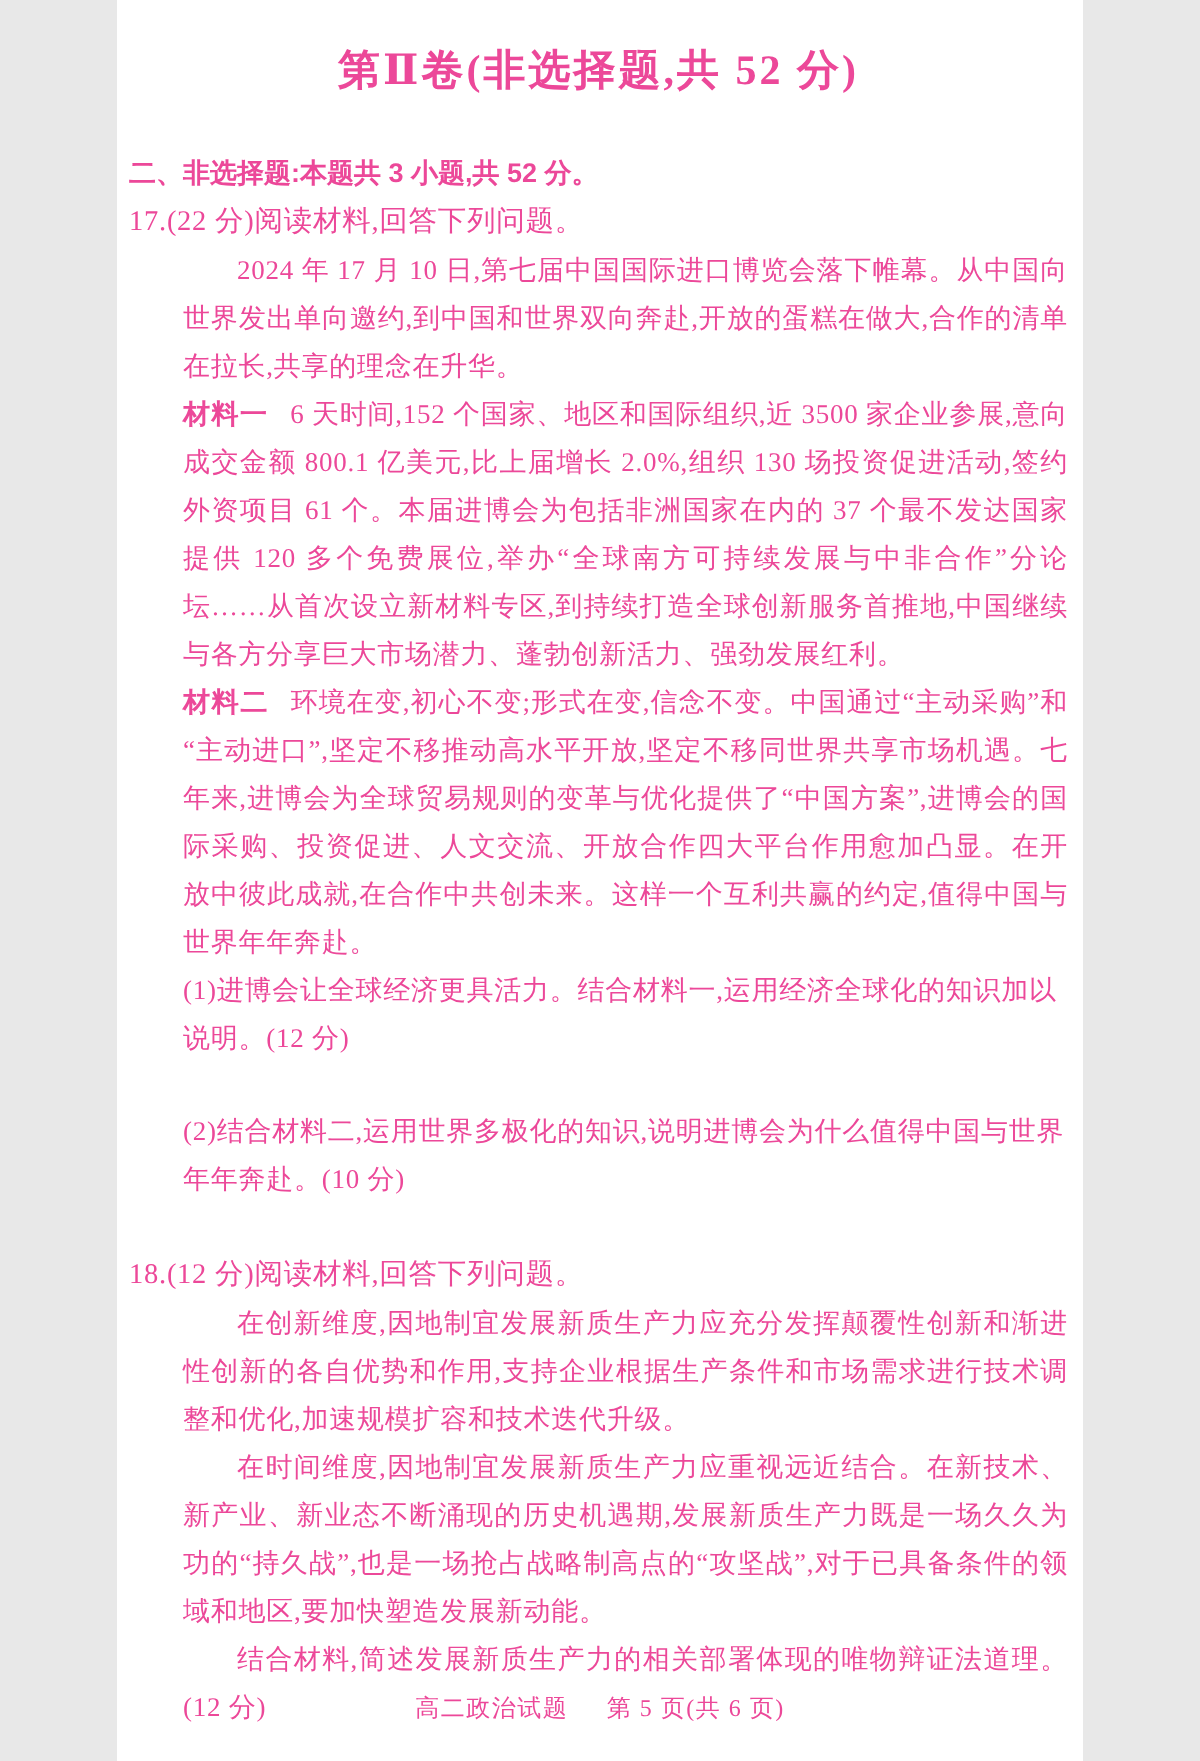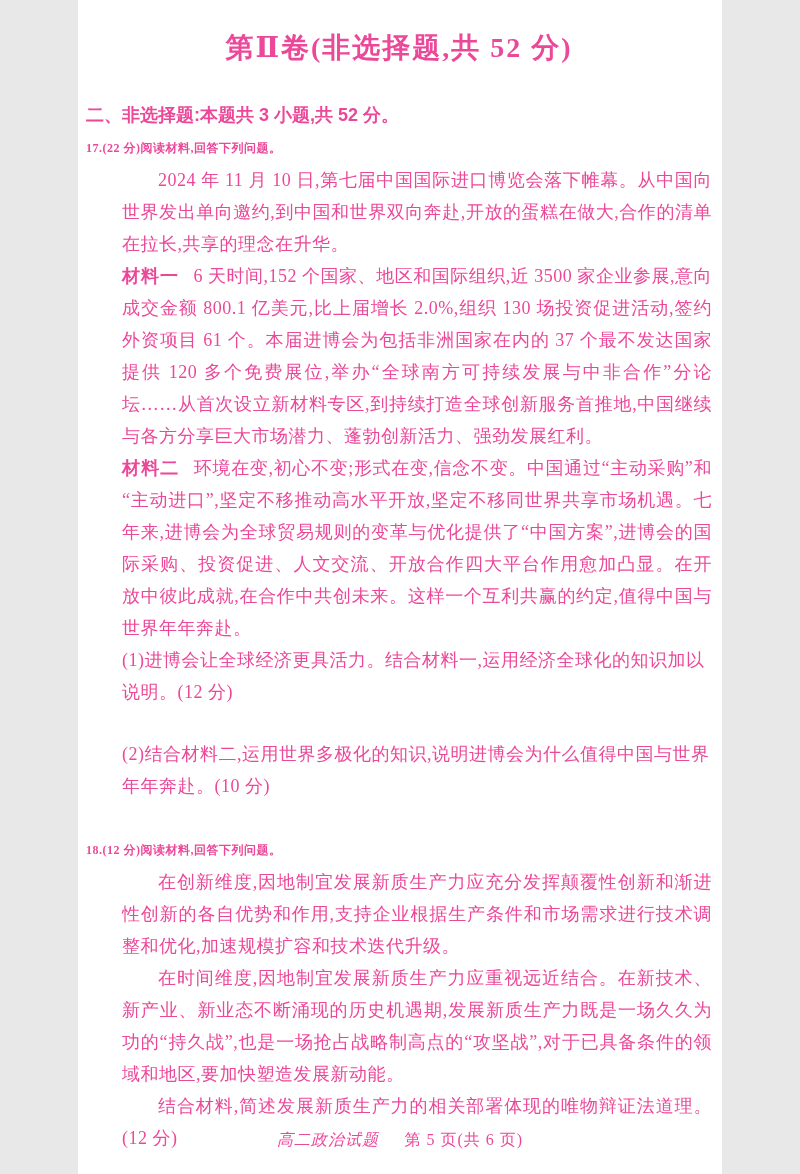--- a/index.html
+++ b/index.html
@@ -26,24 +26,23 @@
 
   .section-heading {
     margin:32px 0 2px 0;
     font-size:18px;
     line-height:30px;
     font-weight:bold;
     font-family:"Liberation Sans","DejaVu Sans",sans-serif;
   }
 
   .q-head {
-    font-size:12px;
+    font-size:19px;
     line-height:32px;
     letter-spacing:0.5px;
-    font-weight:bold;
   }
 
   .para {
     margin:0 0 0 36px;
     font-size:18px;
     line-height:32px;
     letter-spacing:0.5px;
     text-align:justify;
     text-justify:inter-ideograph;
   }
@@ -68,35 +67,35 @@
 
   .page-footer {
     position:absolute;
     left:0; top:1128px;
     width:100%;
     text-align:center;
     font-size:16px;
     line-height:24px;
     letter-spacing:1px;
   }
-  .page-footer .footer-exam { margin-right:1.6em;font-style:italic; }
+  .page-footer .footer-exam { margin-right:1.6em; }
 </style>
 </head>
 <body>
 
 <div class="sheet">
   <div class="content">
 
     <h1 class="page-title">第Ⅱ卷(非选择题,共 52 分)</h1>
 
     <div class="section-heading">二、非选择题:本题共 3 小题,共 52 分。</div>
 
     <div>
       <div class="q-head">17.(22 分)阅读材料,回答下列问题。</div>
-      <p class="para indent">2024 年 11 月 10 日,第七届中国国际进口博览会落下帷幕。从中国向世界发出单向邀约,到中国和世界双向奔赴,开放的蛋糕在做大,合作的清单在拉长,共享的理念在升华。</p>
+      <p class="para indent">2024 年 17 月 10 日,第七届中国国际进口博览会落下帷幕。从中国向世界发出单向邀约,到中国和世界双向奔赴,开放的蛋糕在做大,合作的清单在拉长,共享的理念在升华。</p>
       <p class="para"><span class="material-label">材料一</span><span>6 天时间,152 个国家、地区和国际组织,近 3500 家企业参展,意向成交金额 800.1 亿美元,比上届增长 2.0%,组织 130 场投资促进活动,签约外资项目 61 个。本届进博会为包括非洲国家在内的 37 个最不发达国家提供 120 多个免费展位,举办“全球南方可持续发展与中非合作”分论坛……从首次设立新材料专区,到持续打造全球创新服务首推地,中国继续与各方分享巨大市场潜力、蓬勃创新活力、强劲发展红利。</span></p>
       <p class="para"><span class="material-label">材料二</span><span>环境在变,初心不变;形式在变,信念不变。中国通过“主动采购”和“主动进口”,坚定不移推动高水平开放,坚定不移同世界共享市场机遇。七年来,进博会为全球贸易规则的变革与优化提供了“中国方案”,进博会的国际采购、投资促进、人文交流、开放合作四大平台作用愈加凸显。在开放中彼此成就,在合作中共创未来。这样一个互利共赢的约定,值得中国与世界年年奔赴。</span></p>
       <div class="subq">(1)进博会让全球经济更具活力。结合材料一,运用经济全球化的知识加以说明。(12 分)</div>
       <div class="answer-space-sm"></div>
       <div class="subq">(2)结合材料二,运用世界多极化的知识,说明进博会为什么值得中国与世界年年奔赴。(10 分)</div>
       <div class="answer-space-md"></div>
     </div>
 
     <div>
       <div class="q-head">18.(12 分)阅读材料,回答下列问题。</div>

